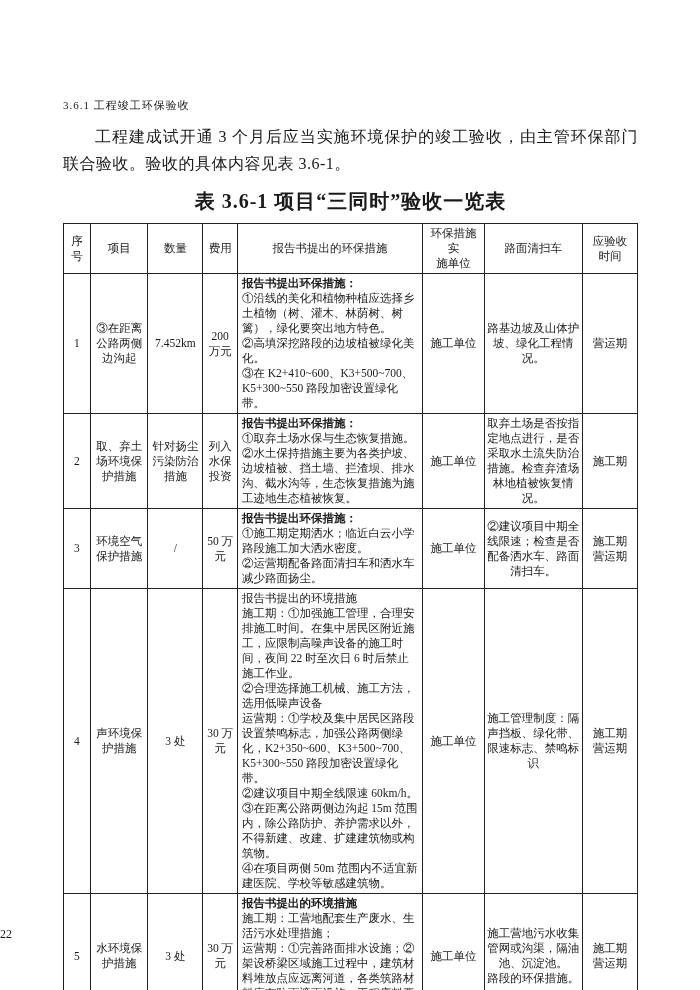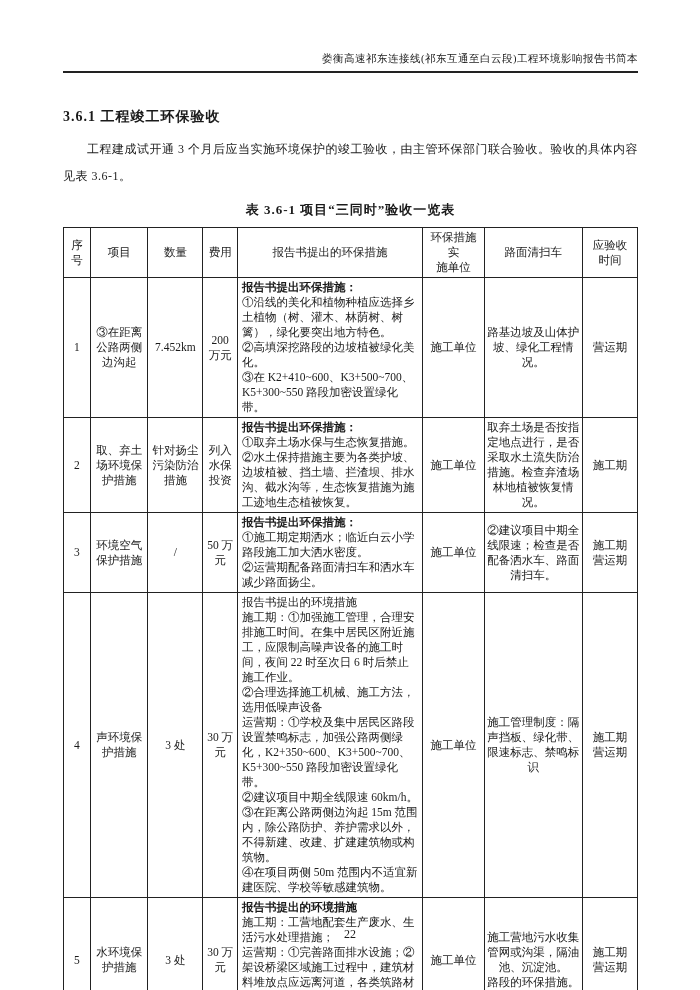--- a/index.html
+++ b/index.html
@@ -25,34 +25,34 @@
   .content{
     position:absolute;
     left:63px;right:62px;top:84px;
   }
   .section-title{
     font-size:15px;font-weight:bold;
     margin:6px 0 0 0;
     letter-spacing:1px;
   }
   .subsection-title{
-    font-size:14px;font-weight:bold;
-    margin:24px 0 0 0;
+    font-size:11px;font-weight:normal;
+    margin:14px 0 0 0;
     letter-spacing:1px;
   }
   .body-paragraph{
-    font-size:12px;
+    font-size:16px;
     line-height:27px;
     text-indent:2em;
     margin:10px 0 0 0;
     letter-spacing:0.5px;
     text-align:justify;
   }
   .table-title{
-    font-size:13px;font-weight:bold;
+    font-size:20px;font-weight:bold;
     text-align:center;
     margin:11px 0 8px 0;
     letter-spacing:1px;
   }
   table.report-table{
     width:100%;
     border-collapse:collapse;
     table-layout:fixed;
     font-size:11.5px;
     line-height:15px;
@@ -70,30 +70,28 @@
     height:28px;
   }
   .measures-cell{padding:2px 4px !important;}
   .measures-cell .m-head{font-weight:bold;}
   .measures-cell .m-head.plain{font-weight:normal;}
   .measures-cell div{text-align:left;}
   .page-number{
     position:absolute;
     left:0;right:0;
     bottom:48px;
-    text-align:center;
     font-size:12px;
   }
 </style>
 </head>
 <body>
 
 <div class="page">
 
-  <div class="header-note">娄衡高速祁东连接线(祁东互通至白云段)工程环境影响报告书简本</div>
 
   <div class="content">
 
 
     <div class="subsection-title">3.6.1   工程竣工环保验收</div>
 
     <div class="body-paragraph">工程建成试开通 3 个月后应当实施环境保护的竣工验收，由主管环保部门联合验收。验收的具体内容见表 3.6-1。</div>
 
     <div class="table-title">表 3.6-1    项目“三同时”验收一览表</div>
 

